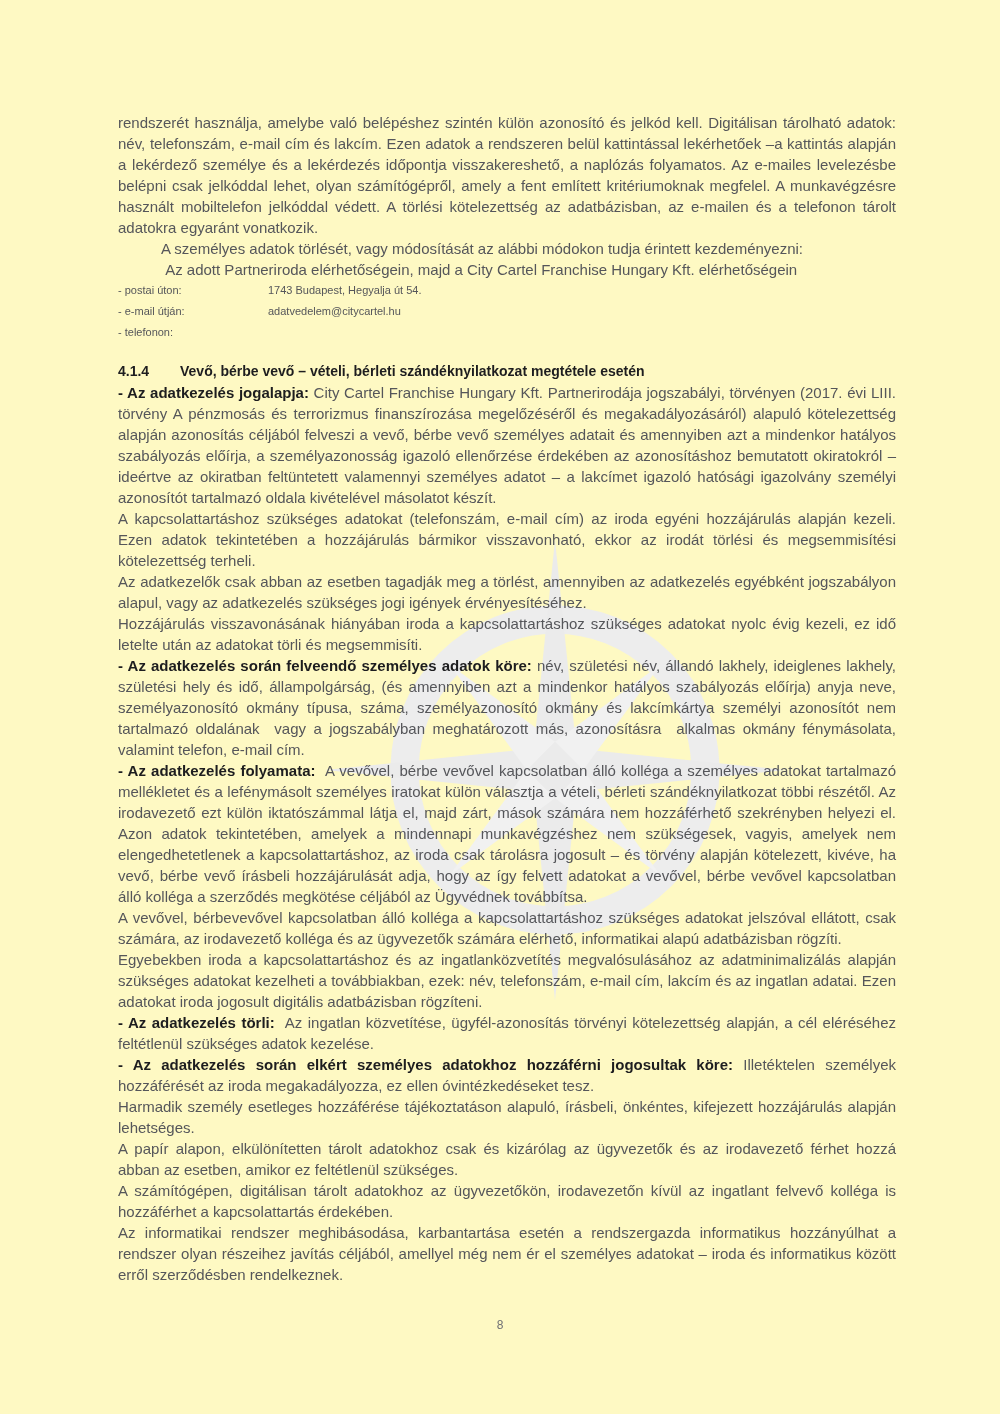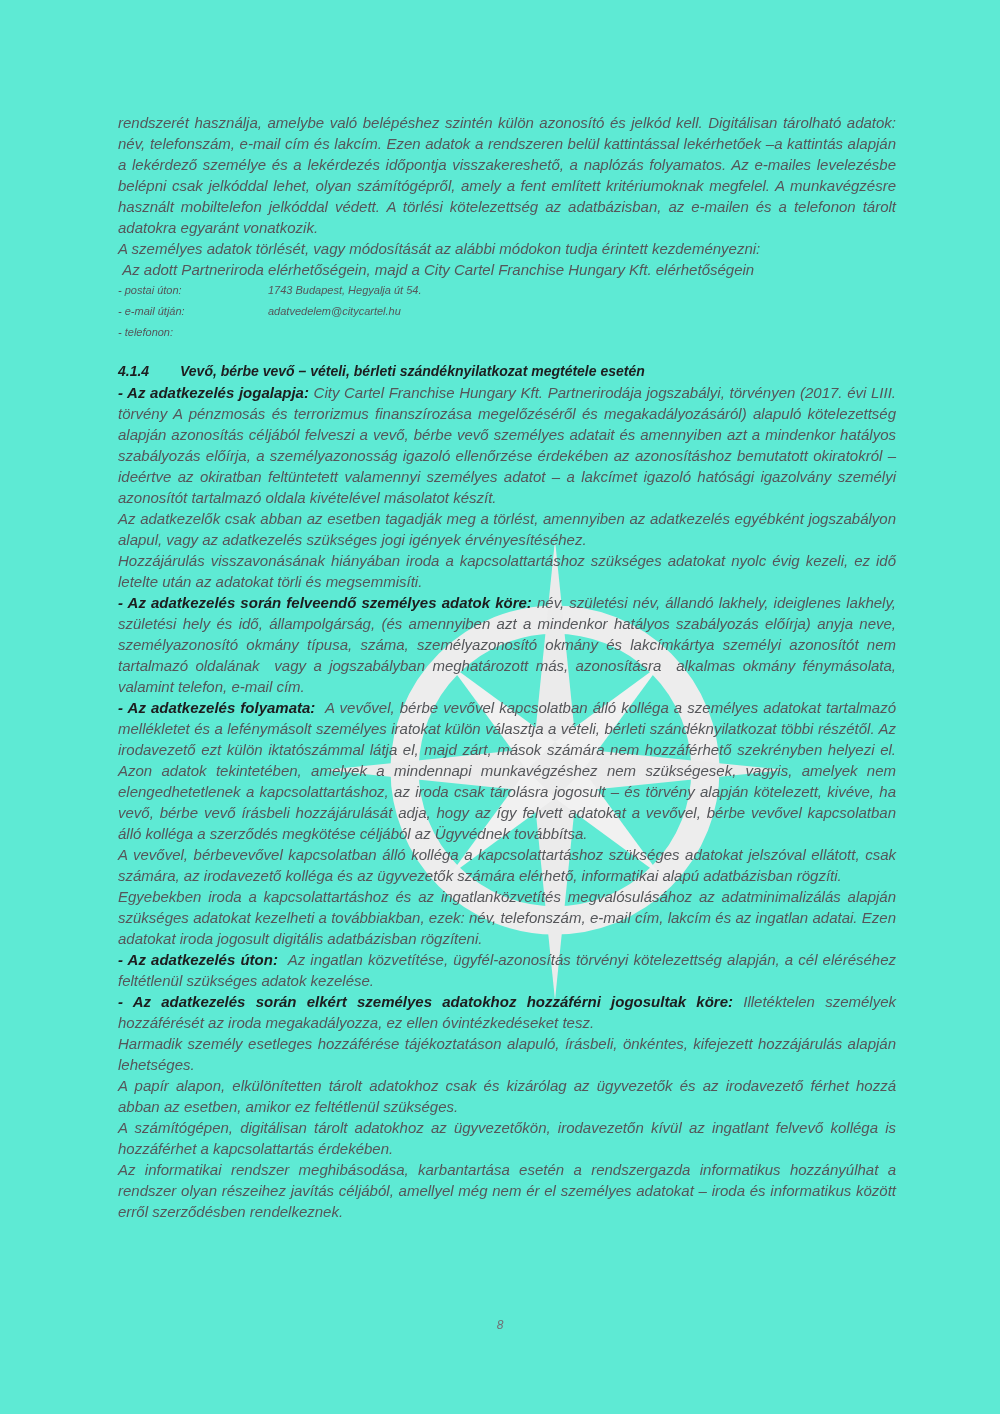--- a/index.html
+++ b/index.html
@@ -1,23 +1,22 @@
 <!DOCTYPE html>
 <html><head>
 <meta charset="utf-8">
 <style>
   html, body { margin: 0; padding: 0; background: #ffffff; }
   .page {
     position: relative;
     width: 1000px;
     height: 1414px;
-    background: #5eead4;
+    background: #fef9c3;
     overflow: hidden;
     font-family: "Liberation Sans", sans-serif;
-    font-style: italic;
   }
   .watermark {
     position: absolute;
     left: 320px;
     top: 535px;
     width: 470px;
     height: 470px;
     z-index: 0;
   }
   .content {
@@ -28,21 +27,21 @@
     z-index: 1;
   }
   .body-text {
     margin: 0;
     font-size: 15px;
     line-height: 21px;
     color: #55565a;
     text-align: justify;
     white-space: pre-wrap;
   }
-  .no-justify { text-align: left; }
+  .no-justify { text-align: left; margin-left: 43px; }
   .bold-lead {
     font-weight: bold;
     color: #1d1d1f;
   }
   .contact-row {
     display: flex;
     font-size: 11px;
     line-height: 21px;
     color: #55565a;
   }
@@ -106,34 +105,35 @@
     <div class="contact-row">
       <span class="contact-label">- telefonon:</span>
     </div>
 
     <h2 class="section-heading">
       <span class="section-number">4.1.4</span><span class="section-title">Vevő, bérbe vevő – vételi, bérleti szándéknyilatkozat megtétele esetén</span>
     </h2>
 
     <p class="body-text"><span class="bold-lead">- Az adatkezelés jogalapja:</span><span> City Cartel Franchise Hungary Kft. Partnerirodája jogszabályi, törvényen (2017. évi LIII. törvény A pénzmosás és terrorizmus finanszírozása megelőzéséről és megakadályozásáról) alapuló kötelezettség alapján azonosítás céljából felveszi a vevő, bérbe vevő személyes adatait és amennyiben azt a mindenkor hatályos szabályozás előírja, a személyazonosság igazoló ellenőrzése érdekében az azonosításhoz bemutatott okiratokról – ideértve az okiratban feltüntetett valamennyi személyes adatot – a lakcímet igazoló hatósági igazolvány személyi azonosítót tartalmazó oldala kivételével másolatot készít.</span></p>
 
+    <p class="body-text"><span>A kapcsolattartáshoz szükséges adatokat (telefonszám, e-mail cím) az iroda egyéni hozzájárulás alapján kezeli. Ezen adatok tekintetében a hozzájárulás bármikor visszavonható, ekkor az irodát törlési és megsemmisítési kötelezettség terheli.</span></p>
 
     <p class="body-text"><span>Az adatkezelők csak abban az esetben tagadják meg a törlést, amennyiben az adatkezelés egyébként jogszabályon alapul, vagy az adatkezelés szükséges jogi igények érvényesítéséhez.</span></p>
 
     <p class="body-text"><span>Hozzájárulás visszavonásának hiányában iroda a kapcsolattartáshoz szükséges adatokat nyolc évig kezeli, ez idő letelte után az adatokat törli és megsemmisíti.</span></p>
 
     <p class="body-text"><span class="bold-lead">- Az adatkezelés során felveendő személyes adatok köre:</span><span> név, születési név, állandó lakhely, ideiglenes lakhely, születési hely és idő, állampolgárság, (és amennyiben azt a mindenkor hatályos szabályozás előírja) anyja neve, személyazonosító okmány típusa, száma, személyazonosító okmány és lakcímkártya személyi azonosítót nem tartalmazó oldalának  vagy a jogszabályban meghatározott más, azonosításra  alkalmas okmány fénymásolata, valamint telefon, e-mail cím.</span></p>
 
     <p class="body-text"><span class="bold-lead">- Az adatkezelés folyamata:</span><span>  A vevővel, bérbe vevővel kapcsolatban álló kolléga a személyes adatokat tartalmazó mellékletet és a lefénymásolt személyes iratokat külön választja a vételi, bérleti szándéknyilatkozat többi részétől. Az irodavezető ezt külön iktatószámmal látja el, majd zárt, mások számára nem hozzáférhető szekrényben helyezi el.  Azon adatok tekintetében, amelyek a mindennapi munkavégzéshez nem szükségesek, vagyis, amelyek nem elengedhetetlenek a kapcsolattartáshoz, az iroda csak tárolásra jogosult – és törvény alapján kötelezett, kivéve, ha vevő, bérbe vevő írásbeli hozzájárulását adja, hogy az így felvett adatokat a vevővel, bérbe vevővel kapcsolatban álló kolléga a szerződés megkötése céljából az Ügyvédnek továbbítsa.</span></p>
 
     <p class="body-text"><span>A vevővel, bérbevevővel kapcsolatban álló kolléga a kapcsolattartáshoz szükséges adatokat jelszóval ellátott, csak számára, az irodavezető kolléga és az ügyvezetők számára elérhető, informatikai alapú adatbázisban rögzíti.</span></p>
 
     <p class="body-text"><span>Egyebekben iroda a kapcsolattartáshoz és az ingatlanközvetítés megvalósulásához az adatminimalizálás alapján szükséges adatokat kezelheti a továbbiakban, ezek: név, telefonszám, e-mail cím, lakcím és az ingatlan adatai. Ezen adatokat iroda jogosult digitális adatbázisban rögzíteni.</span></p>
 
-    <p class="body-text"><span class="bold-lead">- Az adatkezelés úton:</span><span>  Az ingatlan közvetítése, ügyfél-azonosítás törvényi kötelezettség alapján, a cél eléréséhez feltétlenül szükséges adatok kezelése.</span></p>
+    <p class="body-text"><span class="bold-lead">- Az adatkezelés törli:</span><span>  Az ingatlan közvetítése, ügyfél-azonosítás törvényi kötelezettség alapján, a cél eléréséhez feltétlenül szükséges adatok kezelése.</span></p>
 
     <p class="body-text"><span class="bold-lead">- Az adatkezelés során elkért személyes adatokhoz hozzáférni jogosultak köre:</span><span> Illetéktelen személyek hozzáférését az iroda megakadályozza, ez ellen óvintézkedéseket tesz.</span></p>
 
     <p class="body-text"><span>Harmadik személy esetleges hozzáférése tájékoztatáson alapuló, írásbeli, önkéntes, kifejezett hozzájárulás alapján lehetséges.</span></p>
 
     <p class="body-text"><span>A papír alapon, elkülönítetten tárolt adatokhoz csak és kizárólag az ügyvezetők és az irodavezető férhet hozzá abban az esetben, amikor ez feltétlenül szükséges.</span></p>
 
     <p class="body-text"><span>A számítógépen, digitálisan tárolt adatokhoz az ügyvezetőkön, irodavezetőn kívül az ingatlant felvevő kolléga is hozzáférhet a kapcsolattartás érdekében.</span></p>
 
     <p class="body-text"><span>Az informatikai rendszer meghibásodása, karbantartása esetén a rendszergazda informatikus hozzányúlhat a rendszer olyan részeihez javítás céljából, amellyel még nem ér el személyes adatokat – iroda és informatikus között erről szerződésben rendelkeznek.</span></p>

